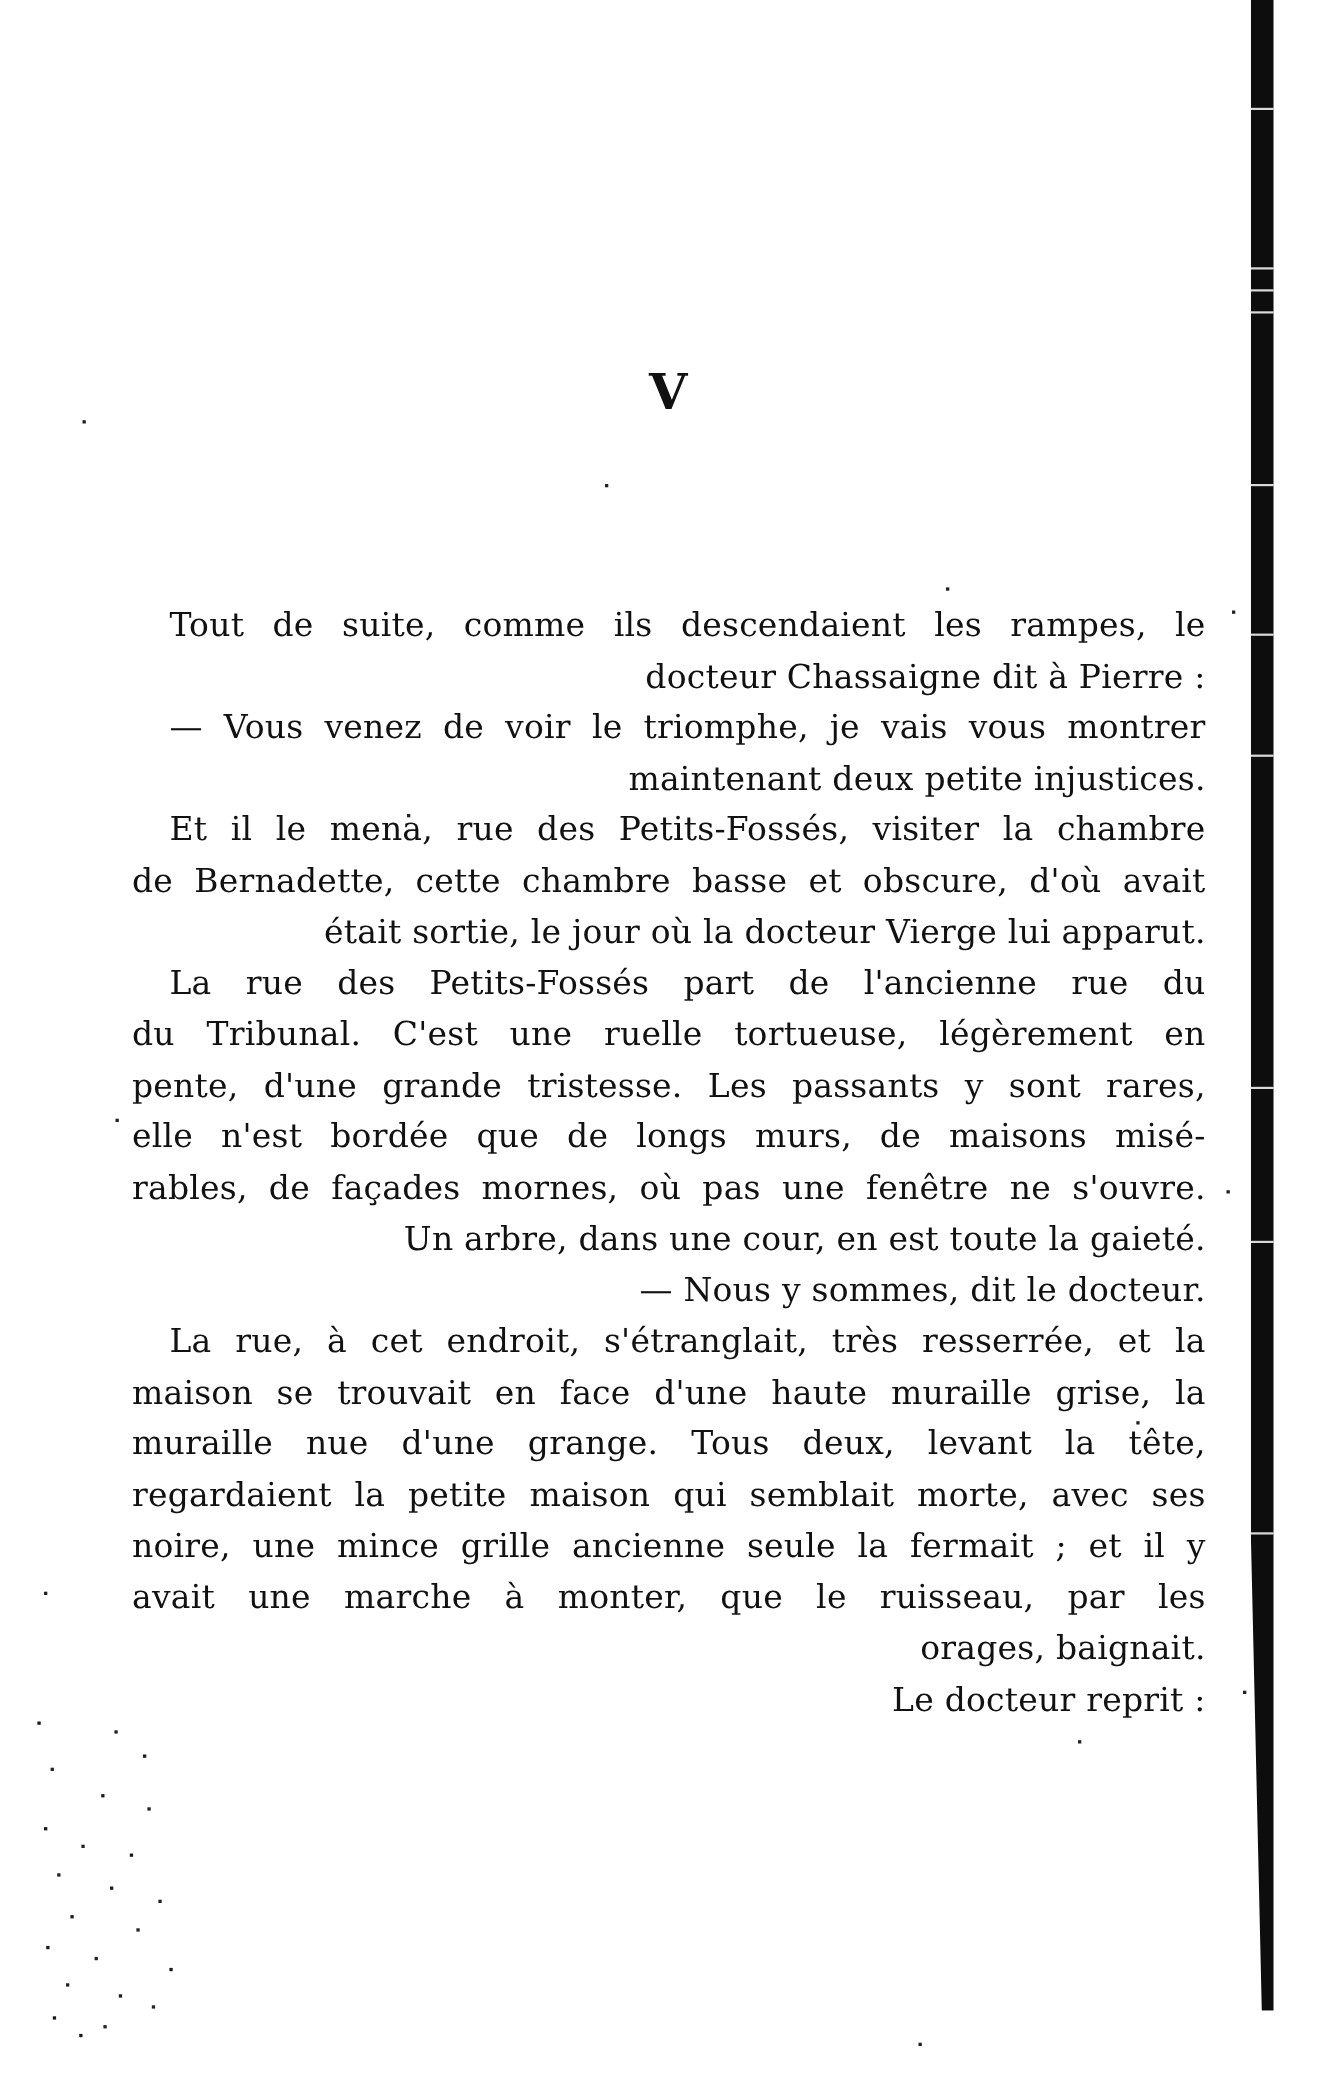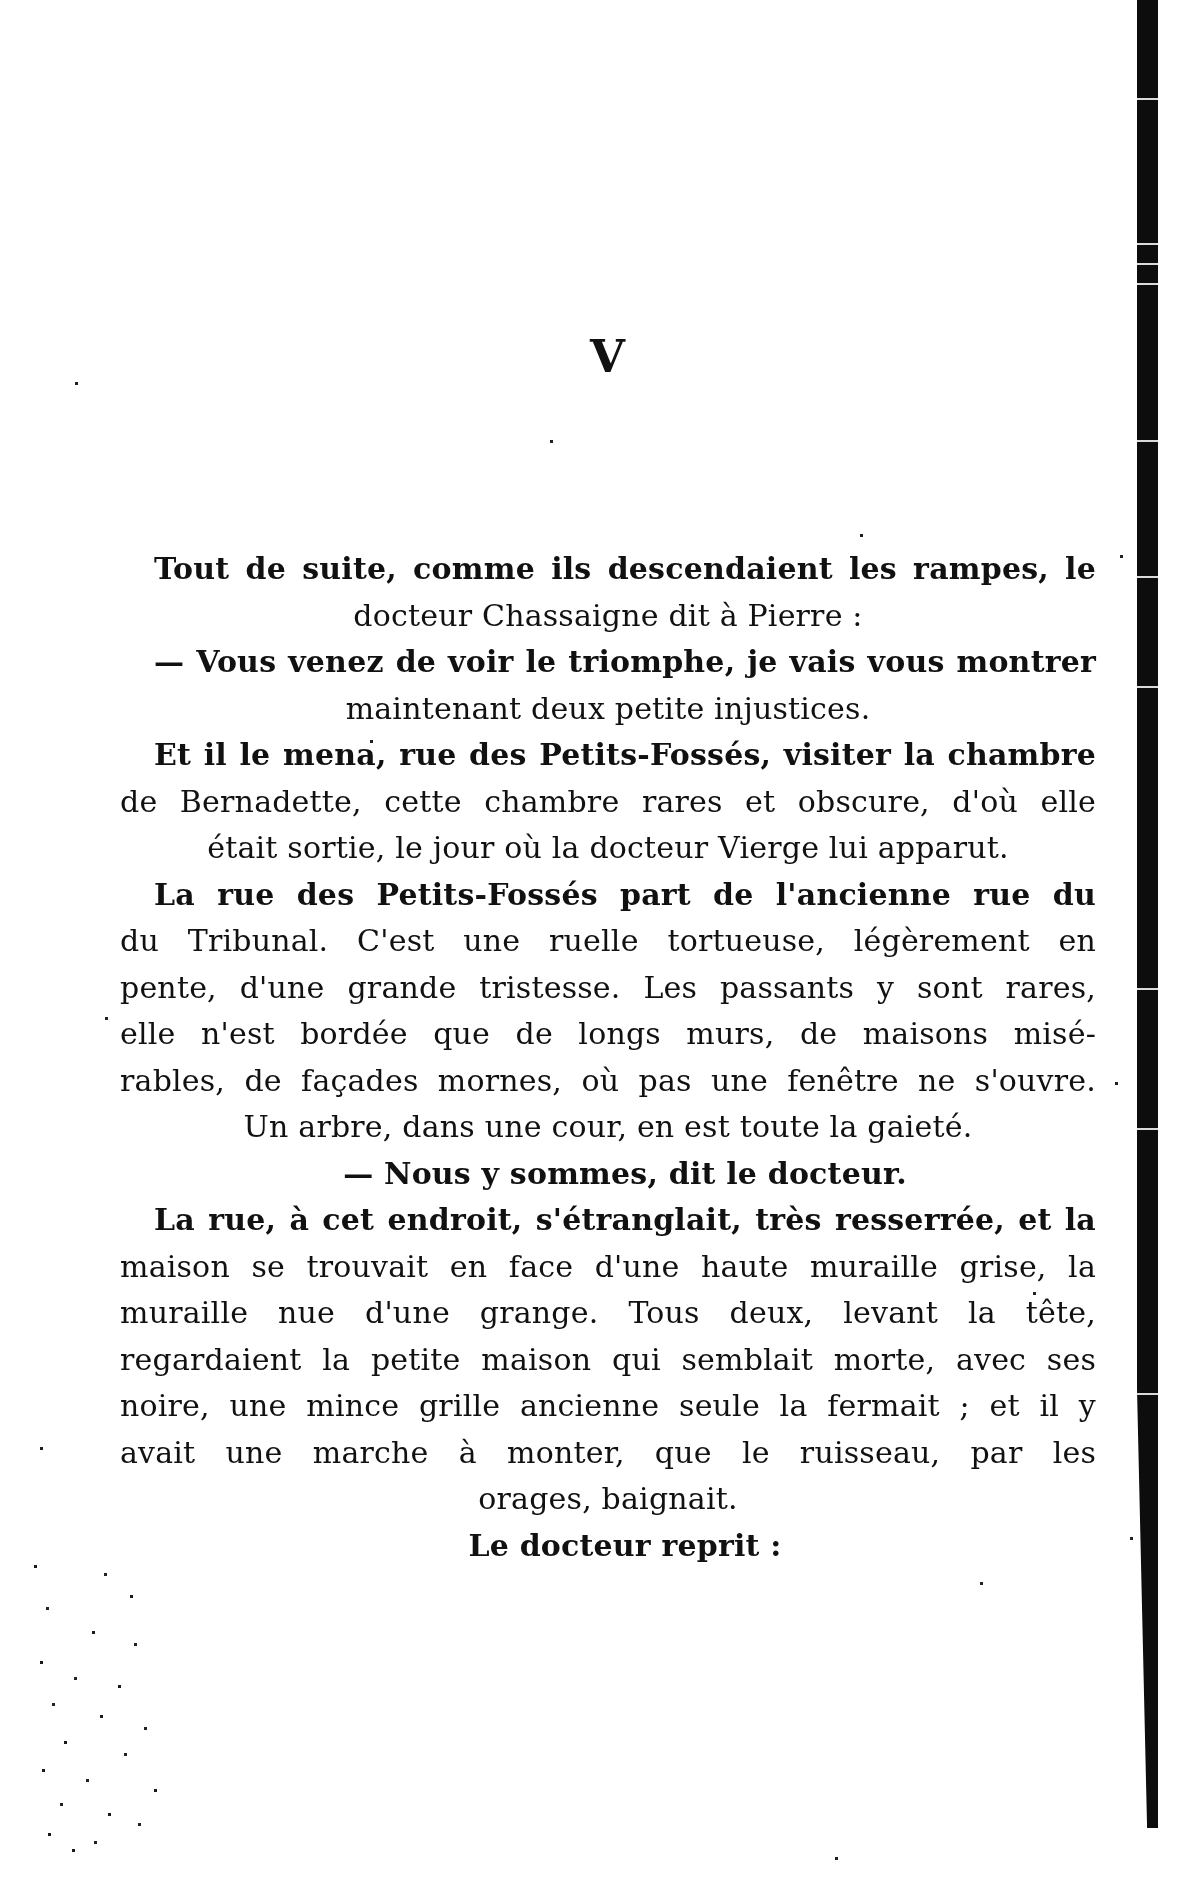--- a/index.html
+++ b/index.html
@@ -31,30 +31,29 @@
     position: absolute;
     left: 120px;
     top: 546px;
     width: 976px;
     font-size: 30px;
     line-height: 46.5px;
     letter-spacing: 0.2px;
   }
   .line {
     white-space: nowrap;
-    text-align: center;
+    text-align: right;
   }
   .line.just {
     white-space: normal;
     text-align: justify;
     text-align-last: justify;
   }
   .line.indent {
     padding-left: 34px;
-    font-weight: bold;
   }
   .line.indent.just {
     text-indent: 0;
   }
   
   .binding-bar {
     position: absolute;
     left: 1137px;
     top: 0;
     width: 21px;
@@ -133,21 +132,21 @@
       <div class="line">docteur Chassaigne dit à Pierre :</div>
     </div>
 
     <div>
       <div class="line indent just">— Vous venez de voir le triomphe, je vais vous montrer</div>
       <div class="line">maintenant deux petite injustices.</div>
     </div>
 
     <div>
       <div class="line indent just">Et il le mena, rue des Petits-Fossés, visiter la chambre</div>
-      <div class="line just">de Bernadette, cette chambre rares et obscure, d'où elle</div>
+      <div class="line just">de Bernadette, cette chambre basse et obscure, d'où avait</div>
       <div class="line">était sortie, le jour où la docteur Vierge lui apparut.</div>
     </div>
 
     <div>
       <div class="line indent just">La rue des Petits-Fossés part de l'ancienne rue du</div>
       <div class="line just">du Tribunal. C'est une ruelle tortueuse, légèrement en</div>
       <div class="line just">pente, d'une grande tristesse. Les passants y sont rares,</div>
       <div class="line just">elle n'est bordée que de longs murs, de maisons misé-</div>
       <div class="line just">rables, de façades mornes, où pas une fenêtre ne s'ouvre.</div>
       <div class="line">Un arbre, dans une cour, en est toute la gaieté.</div>

